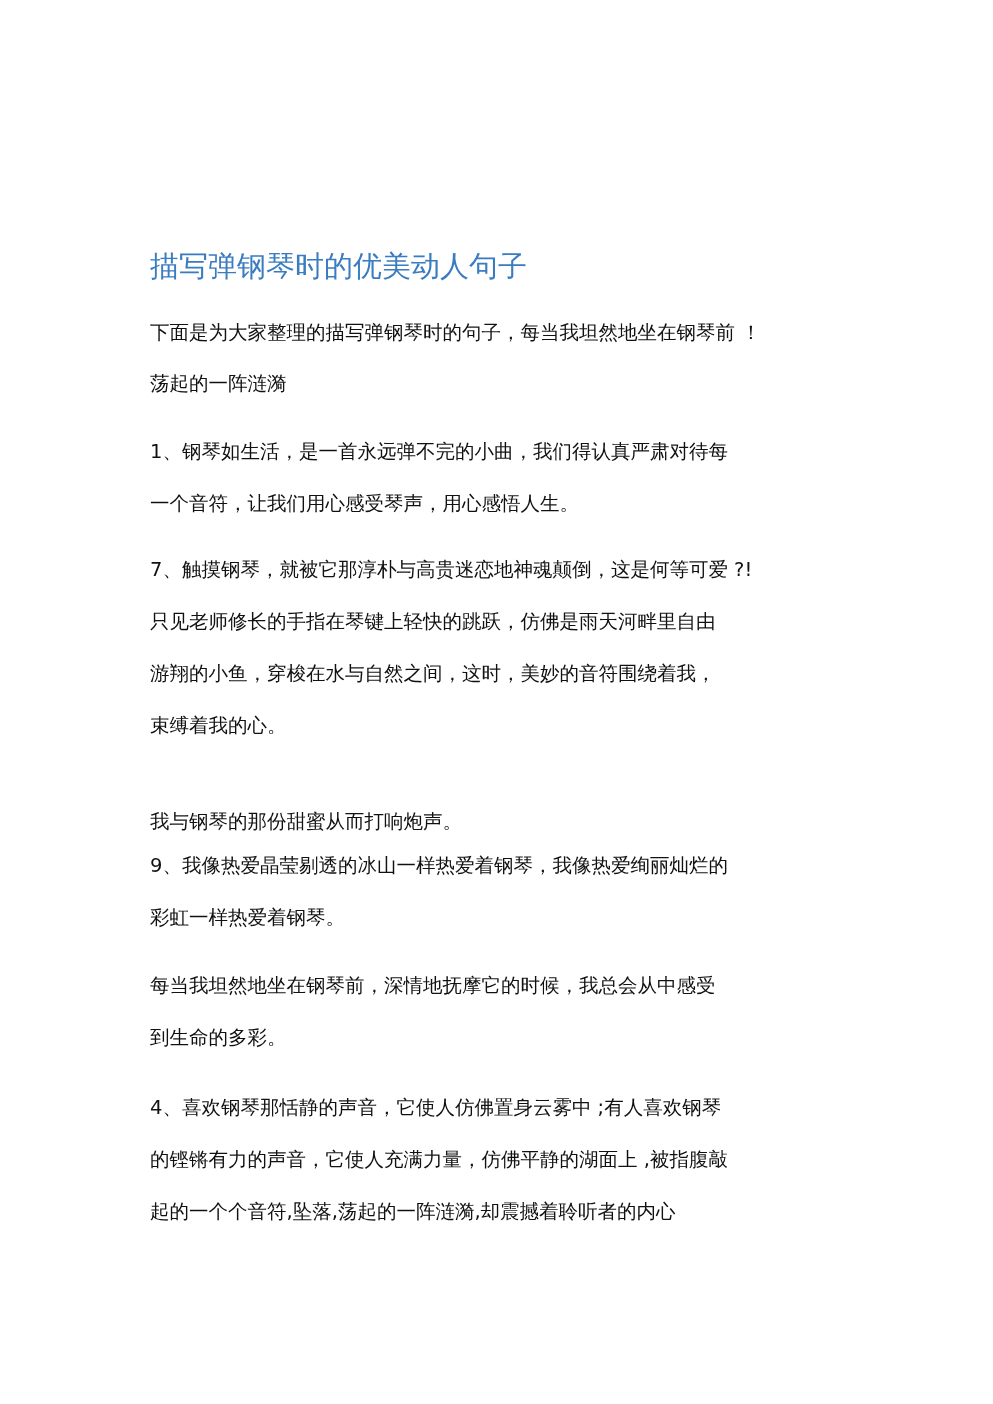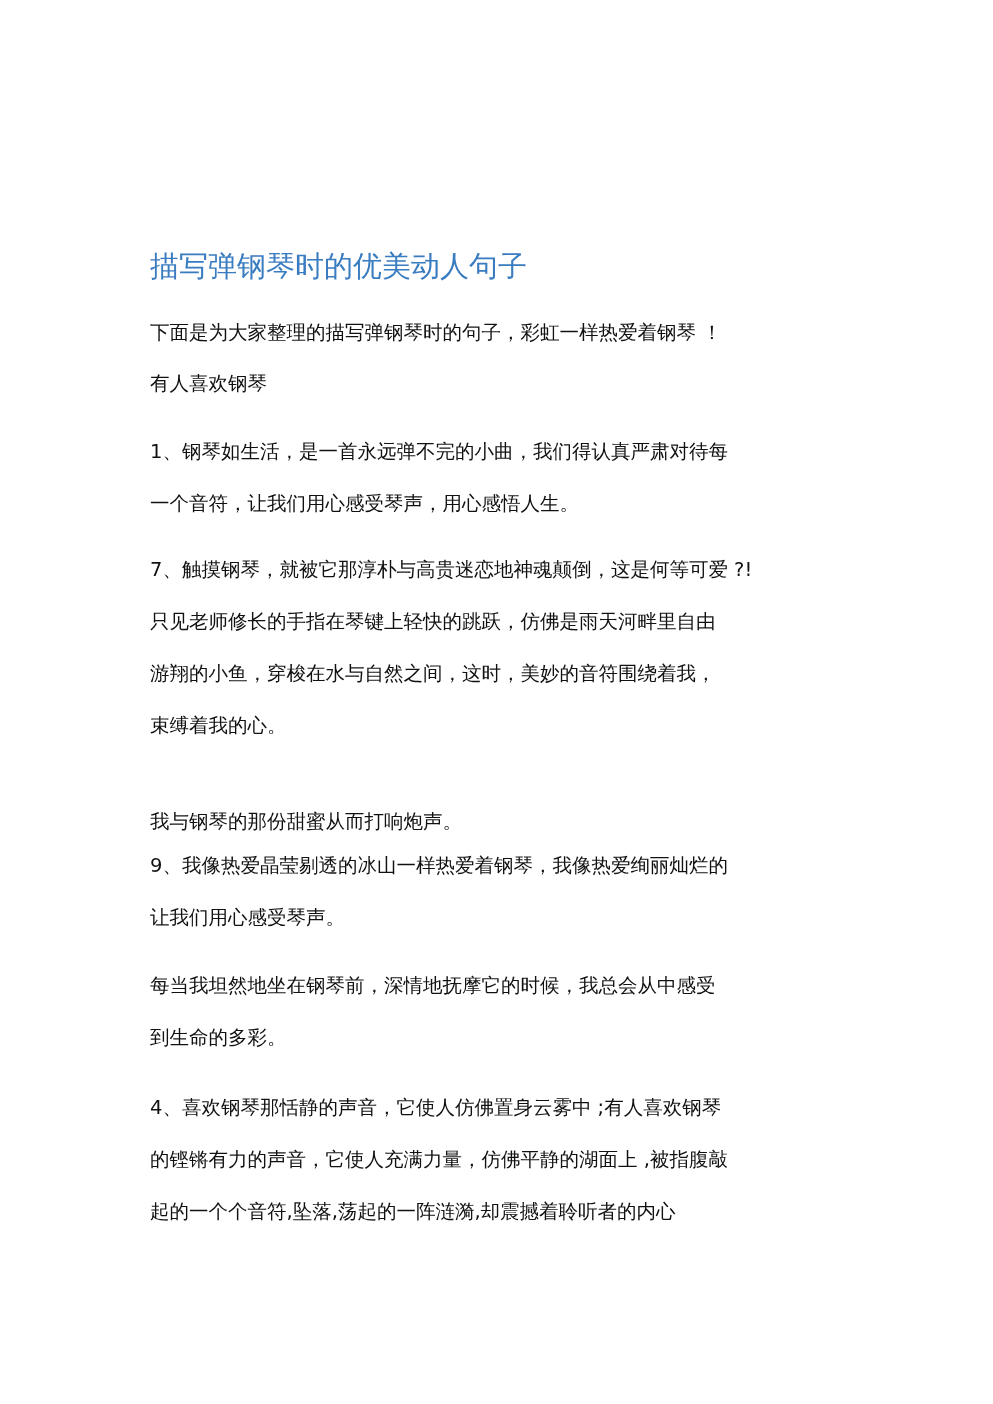--- a/index.html
+++ b/index.html
@@ -40,29 +40,29 @@
       white-space: nowrap;
       color: #111111;
     }
   </style>
 </head>
 <body>
 
 <div class="page">
   <div class="title">描写弹钢琴时的优美动人句子</div>
 
-  <div class="line" style="top:319px">下面是为大家整理的描写弹钢琴时的句子，彩虹一样热爱着钢琴 ！</div>
-  <div class="line" style="top:370px">有人喜欢钢琴</div>
+  <div class="line" style="top:319px">下面是为大家整理的描写弹钢琴时的句子，每当我坦然地坐在钢琴前 ！</div>
+  <div class="line" style="top:370px">荡起的一阵涟漪</div>
   <div class="line" style="top:438px">1、钢琴如生活，是一首永远弹不完的小曲，我们得认真严肃对待每</div>
   <div class="line" style="top:490px">一个音符，让我们用心感受琴声，用心感悟人生。</div>
   <div class="line" style="top:556px">7、触摸钢琴，就被它那淳朴与高贵迷恋地神魂颠倒，这是何等可爱 ?!</div>
   <div class="line" style="top:660px">游翔的小鱼，穿梭在水与自然之间，这时，美妙的音符围绕着我，</div>
   <div class="line" style="top:608px">只见老师修长的手指在琴键上轻快的跳跃，仿佛是雨天河畔里自由</div>
   <div class="line" style="top:712px">束缚着我的心。</div>
   <div class="line" style="top:808px">我与钢琴的那份甜蜜从而打响炮声。</div>
   <div class="line" style="top:852px">9、我像热爱晶莹剔透的冰山一样热爱着钢琴，我像热爱绚丽灿烂的</div>
-  <div class="line" style="top:904px">让我们用心感受琴声。</div>
+  <div class="line" style="top:904px">彩虹一样热爱着钢琴。</div>
   <div class="line" style="top:972px">每当我坦然地坐在钢琴前，深情地抚摩它的时候，我总会从中感受</div>
   <div class="line" style="top:1024px">到生命的多彩。</div>
   <div class="line" style="top:1094px">4、喜欢钢琴那恬静的声音，它使人仿佛置身云雾中 ;有人喜欢钢琴</div>
   <div class="line" style="top:1146px">的铿锵有力的声音，它使人充满力量，仿佛平静的湖面上 ,被指腹敲</div>
   <div class="line" style="top:1198px">起的一个个音符,坠落,荡起的一阵涟漪,却震撼着聆听者的内心</div>
 </div>
 
 </body></html>

